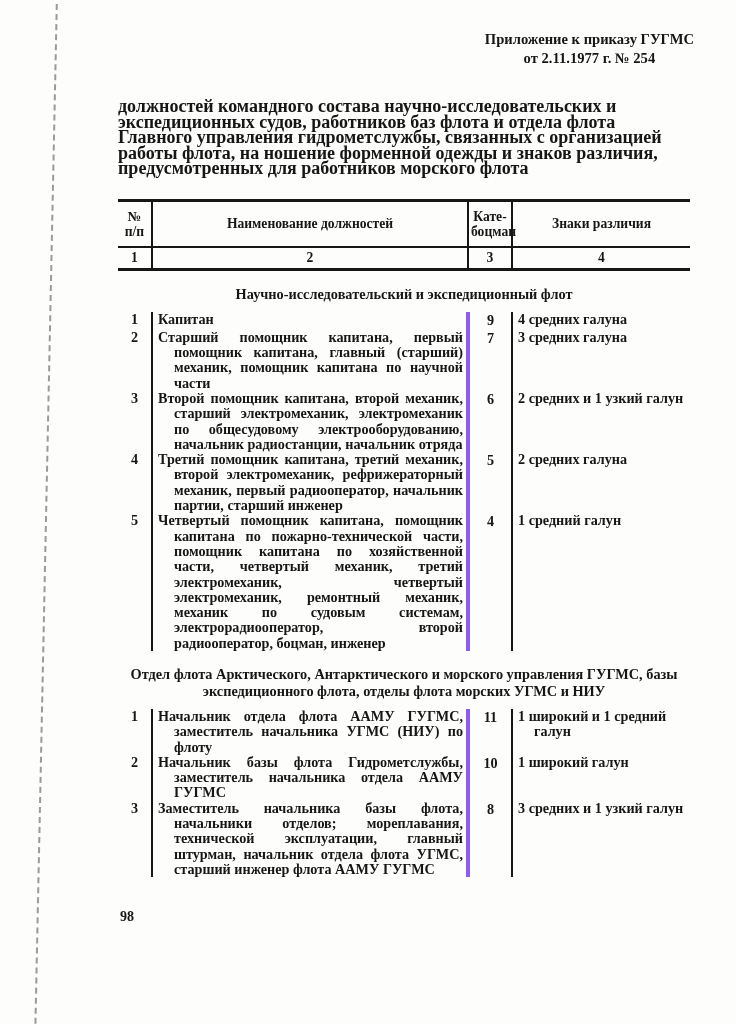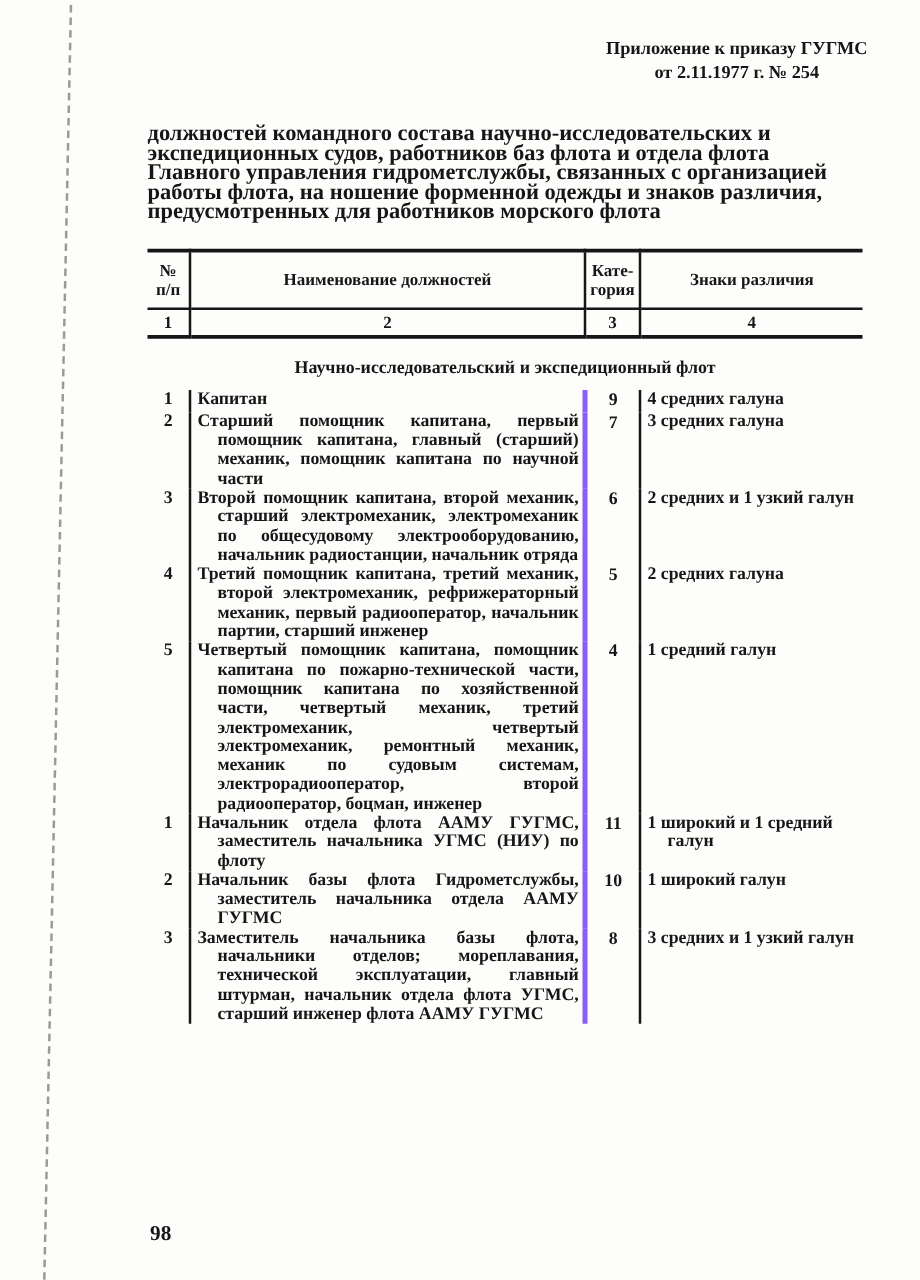--- a/index.html
+++ b/index.html
@@ -110,23 +110,23 @@
   }
   td.cell-ins {
     vertical-align: top;
     padding: 0 2px 0 21px;
     text-indent: -16px;
     font-family: Liberation Serif, serif;
   }
 
   .page-number {
     position: absolute;
-    left: 120px; top: 977px;
-    font-weight: 700;
-    font-size: 17px;
+    left: 120px; top: 909px;
+    font-weight: 700;
+    font-size: 14px;
   }
 </style>
 </head>
 <body>
 
 <div class="page">
 
   <div class="gutter-line"></div>
 
   <div class="header-right">Приложение к приказу ГУГМС
@@ -143,21 +143,21 @@
           <col class="c-pos">
           <col class="c-cat">
           <col class="c-ins">
       </colgroup>
       <thead>
         <tr class="labels">
           <th class="v-b pre">№
 п/п</th>
           <th class="v-b">Наименование должностей</th>
           <th class="v-b pre">Кате-
-гория</th>
+боцман</th>
           <th>Знаки различия</th>
         </tr>
         <tr class="nums">
           <th class="v-b">1</th>
           <th class="v-b">2</th>
           <th class="v-b">3</th>
           <th>4</th>
         </tr>
       </thead>
       <tbody>
@@ -188,20 +188,23 @@
             <td class="cell-cat">5</td>
             <td class="cell-ins">2 средних галуна</td>
           </tr>
           <tr>
             <td class="cell-num">5</td>
             <td class="cell-pos">Четвертый помощник капитана, помощник капитана по пожарно-технической части, помощник капитана по хозяйственной части, четвертый механик, третий электромеханик, четвертый электромеханик, ремонтный механик, механик по судовым системам, электрорадиооператор, второй радиооператор, боцман, инженер</td>
             <td class="cell-cat">4</td>
             <td class="cell-ins">1 средний галун</td>
           </tr>
           <tr>
+            <td colspan="4" class="section-title">Отдел флота Арктического, Антарктического и морского управления ГУГМС, базы экспедиционного флота, отделы флота морских УГМС и НИУ</td>
+          </tr>
+          <tr>
             <td class="cell-num">1</td>
             <td class="cell-pos">Начальник отдела флота ААМУ ГУГМС, заместитель начальника УГМС (НИУ) по флоту</td>
             <td class="cell-cat">11</td>
             <td class="cell-ins">1 широкий и 1 средний галун</td>
           </tr>
           <tr>
             <td class="cell-num">2</td>
             <td class="cell-pos">Начальник базы флота Гидрометслужбы, заместитель начальника отдела ААМУ ГУГМС</td>
             <td class="cell-cat">10</td>
             <td class="cell-ins">1 широкий галун</td>

